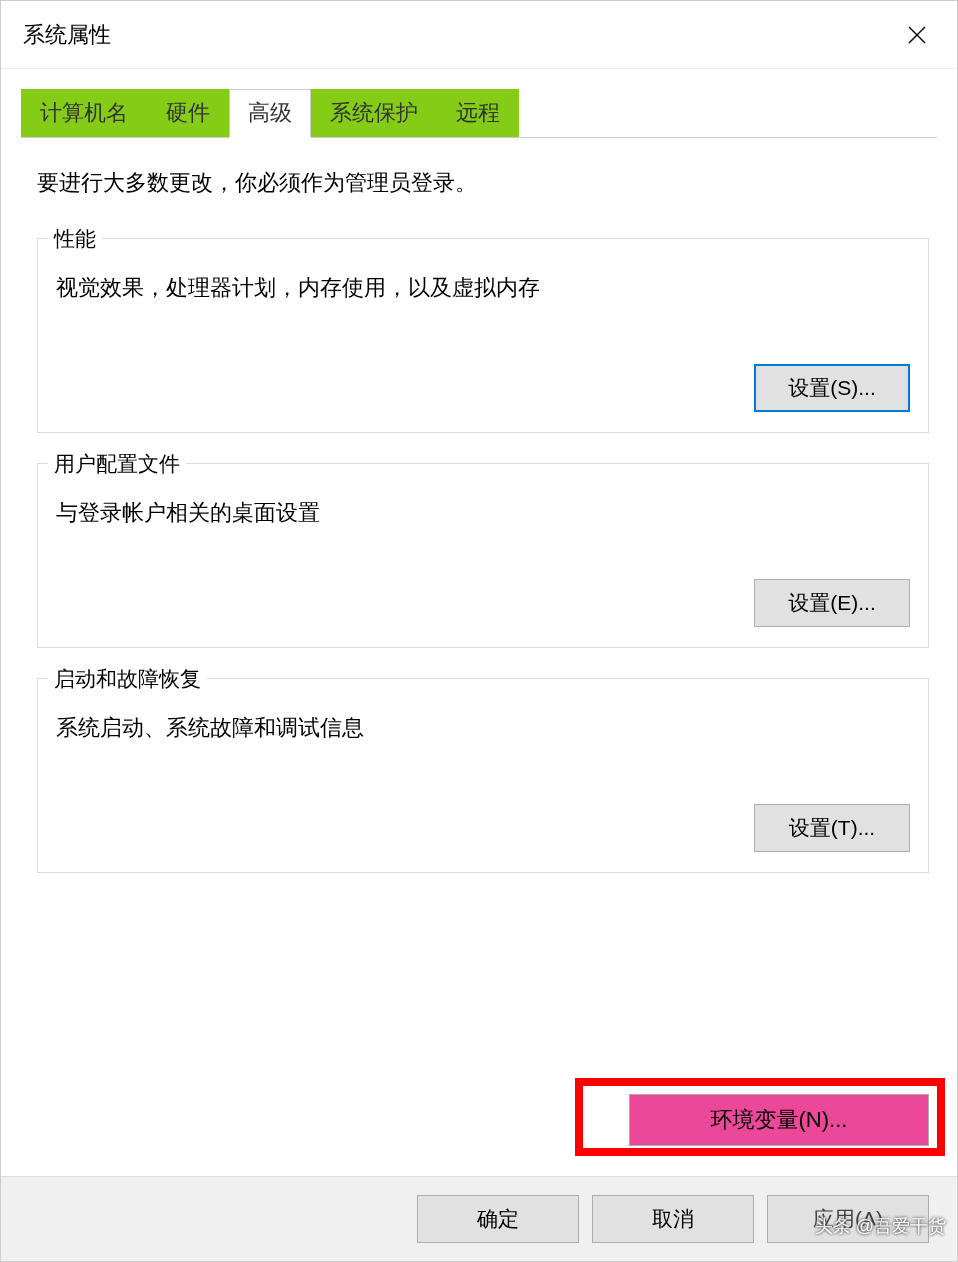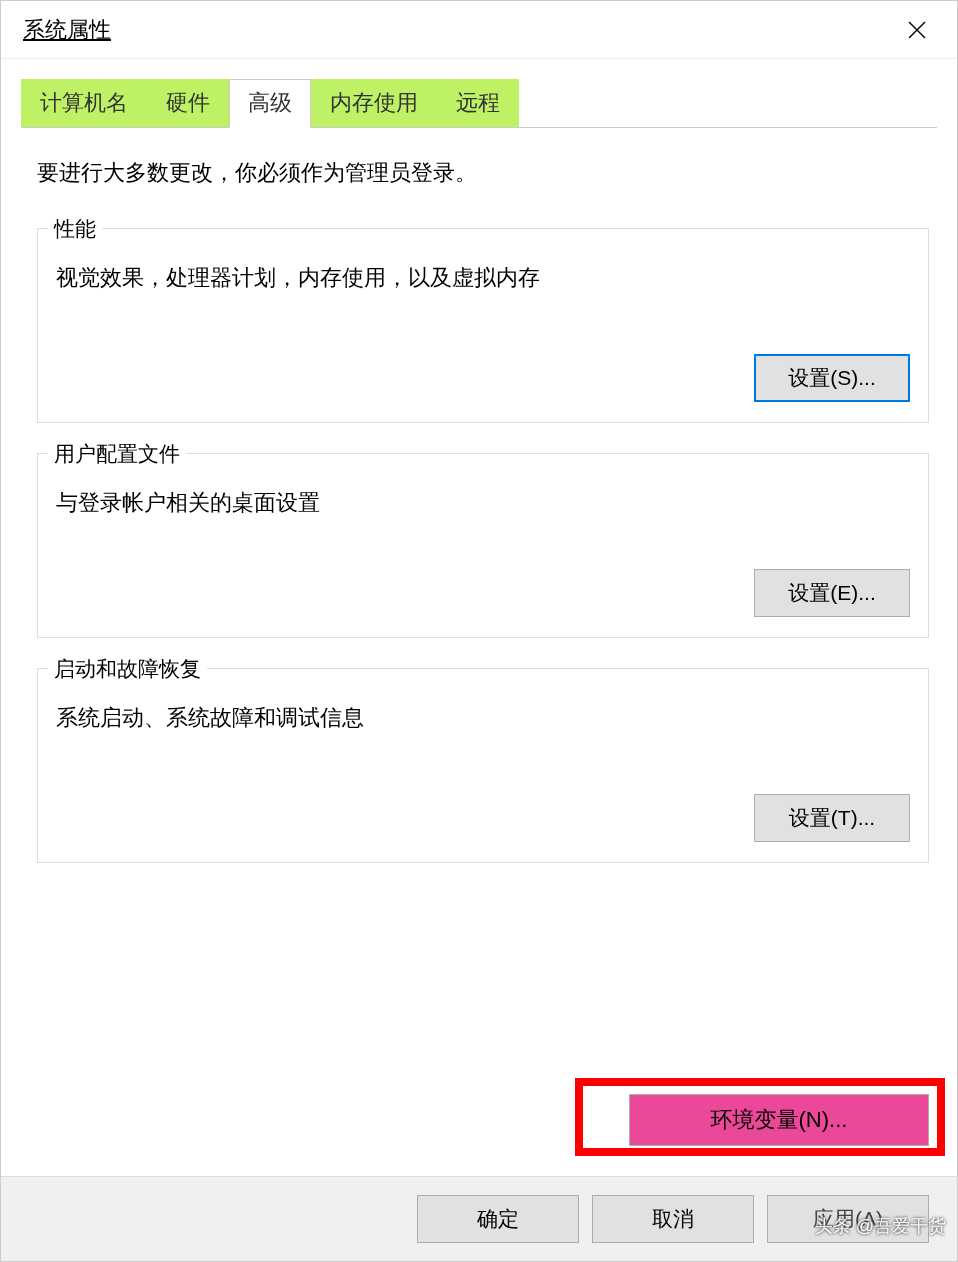--- a/index.html
+++ b/index.html
@@ -17,27 +17,26 @@
     }
     .dialog {
       width: 100%;
       height: 100%;
       background: #ffffff;
       border: 1px solid #cccccc;
       display: flex;
       flex-direction: column;
     }
     .titlebar {
-      height: 58px;
+      height: 68px;
       display: flex;
       align-items: center;
       justify-content: space-between;
       padding: 0 20px 0 22px;
       border-bottom: 1px solid #eeeeee;
-      text-decoration: underline;
     }
     .title-text {
       font-size: 22px;
       color: #000000;
     }
     .close-btn {
       width: 40px;
       height: 40px;
       display: flex;
       align-items: center;
@@ -57,21 +56,21 @@
       border-bottom: 1px solid #cccccc;
       position: relative;
     }
     .tab {
       padding: 8px 18px;
       font-size: 22px;
       color: #333333;
       cursor: pointer;
       border: 1px solid transparent;
       position: relative;
-      background: #bef264;
+      background: #84cc16;
     }
     .tab.active {
       border: 1px solid #cccccc;
       border-bottom: 1px solid #ffffff;
       margin-bottom: -1px;
       background: #ffffff;
     }
     .tab-content {
       padding: 30px 28px 20px 36px;
       flex: 1;
@@ -184,21 +183,21 @@
         <line x1="18" y1="2" x2="2" y2="18" stroke="#000" stroke-width="1.5"></line>
       </svg>
     </div>
   </div>
 
   <div class="tab-container">
     <div class="tabs">
       <div class="tab">计算机名</div>
       <div class="tab">硬件</div>
       <div class="tab active">高级</div>
-      <div class="tab">内存使用</div>
+      <div class="tab">系统保护</div>
       <div class="tab">远程</div>
     </div>
   </div>
 
   <div class="tab-content">
     <div class="admin-note">要进行大多数更改，你必须作为管理员登录。</div>
 
     <div class="group-box performance">
       <div class="group-legend">性能</div>
       <div class="group-desc">视觉效果，处理器计划，内存使用，以及虚拟内存</div>

